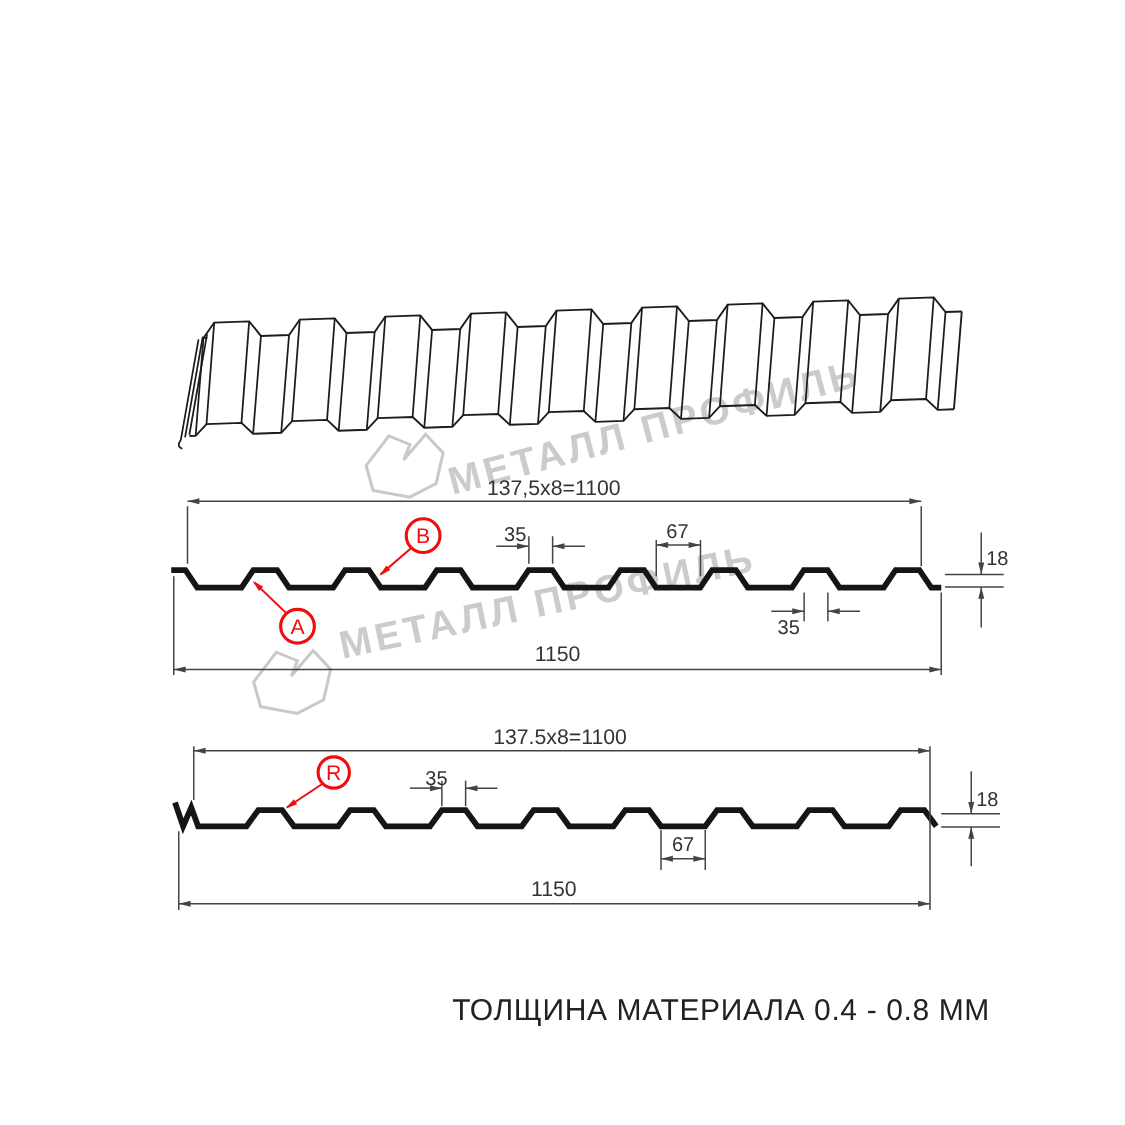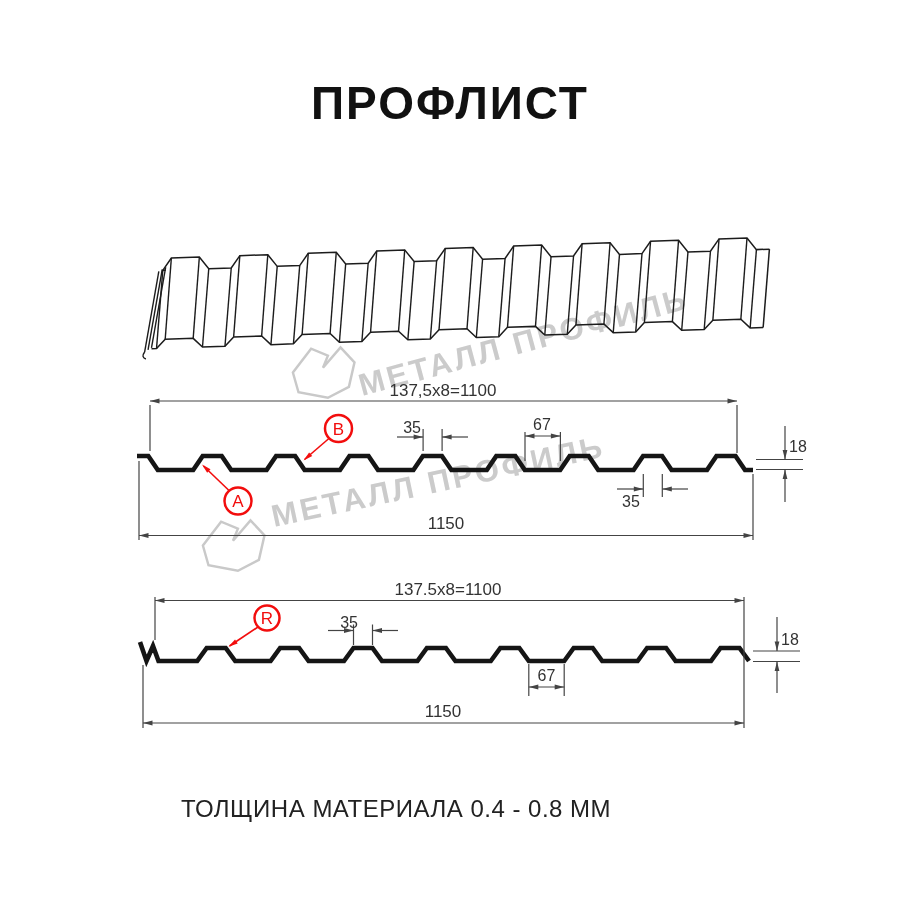--- a/index.html
+++ b/index.html
@@ -2,39 +2,38 @@
 <html><head>
 <meta charset="utf-8">
 <style>
   html,body{margin:0;padding:0;background:#fff;}
   .stage{position:relative;width:900px;height:900px;background:#ffffff;overflow:hidden;
          font-family:"Liberation Sans", sans-serif;}
   .title{position:absolute;top:76px;left:0;width:900px;text-align:center;
          font-size:46px;font-weight:bold;letter-spacing:2px;color:#111;}
   .subtitle{position:absolute;top:130px;left:0;width:900px;text-align:center;
          font-size:23px;font-weight:normal;letter-spacing:1px;color:#171717;}
-  .footer{position:absolute;top:795px;left:0;width:792px;text-align:center;
+  .footer{position:absolute;top:795px;left:0;width:792px;text-align:right;
          font-size:24px;font-weight:normal;letter-spacing:0.5px;color:#222;}
   svg{position:absolute;left:0;top:0;}
   text.dim{font-family:"Liberation Sans",sans-serif;font-size:16px;fill:#333;}
   text.big{font-size:17px;}
   text.mid{text-anchor:middle;}
   text.end{text-anchor:end;}
   text.callout{font-family:"Liberation Sans",sans-serif;font-size:17px;fill:#f20d0d;text-anchor:middle;}
   text.wm{font-family:"Liberation Sans",sans-serif;font-size:31px;font-weight:bold;
           fill:#cbcbcb;letter-spacing:3px;}
   .wm-logo{stroke:#c9c9c9;stroke-width:3.5;fill:none;stroke-linejoin:miter;}
   circle.co{fill:none;stroke:#f20d0d;stroke-width:2.5;}
 </style>
 </head>
 <body>
 
 <div class="stage">
 
-  <div class="title">ПРОФЛИСТ</div>
 
   <svg width="900" height="900" viewBox="0 0 900 900">
 
     <g>
       <path class="wm-logo" transform="translate(288,344) scale(0.70,0.68)" d="M7,42 L33,7 L57,17 L50,35 L75,5 L95,27 L87,63 L57,79 L15,71 Z"></path>
       <text class="wm" transform="translate(362,396) rotate(-15)">МЕТАЛЛ ПРОФИЛЬ</text>
     </g>
 
     <g>
       <path class="wm-logo" transform="translate(198,517) scale(0.70,0.68)" d="M7,42 L33,7 L57,17 L50,35 L75,5 L95,27 L87,63 L57,79 L15,71 Z"></path>

